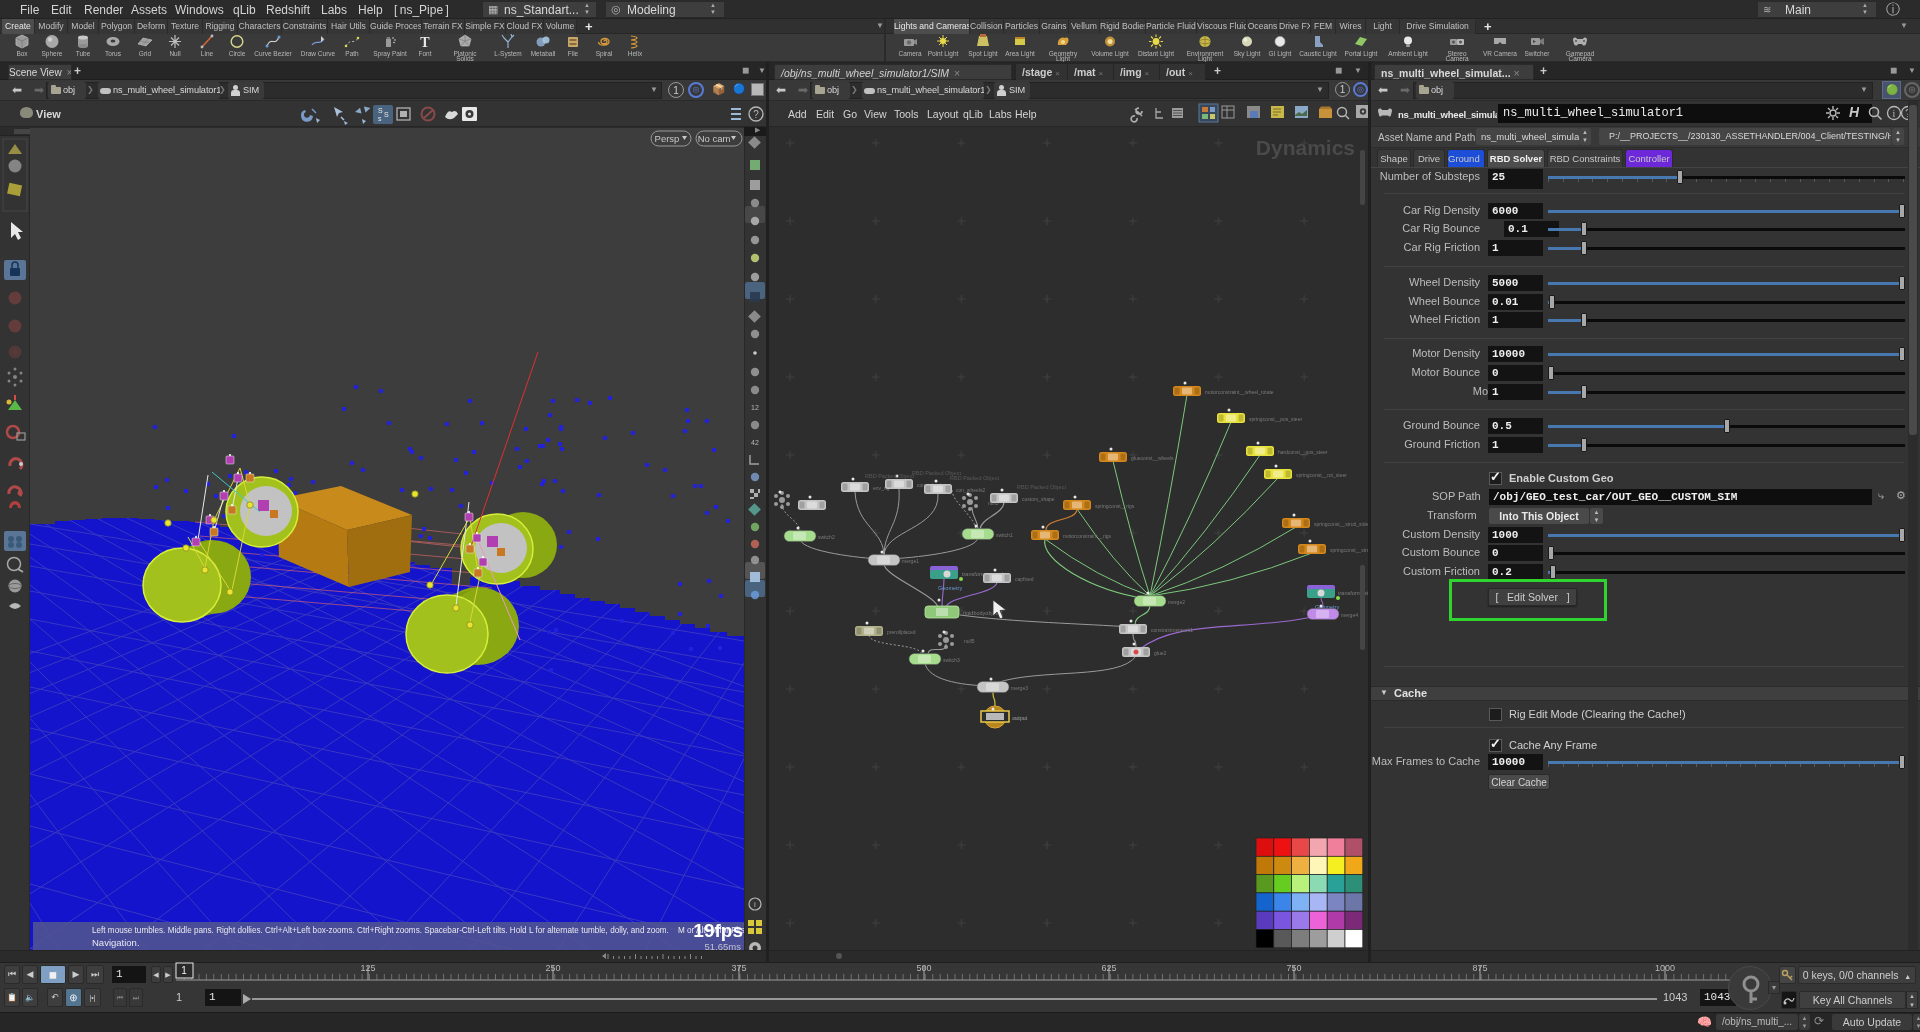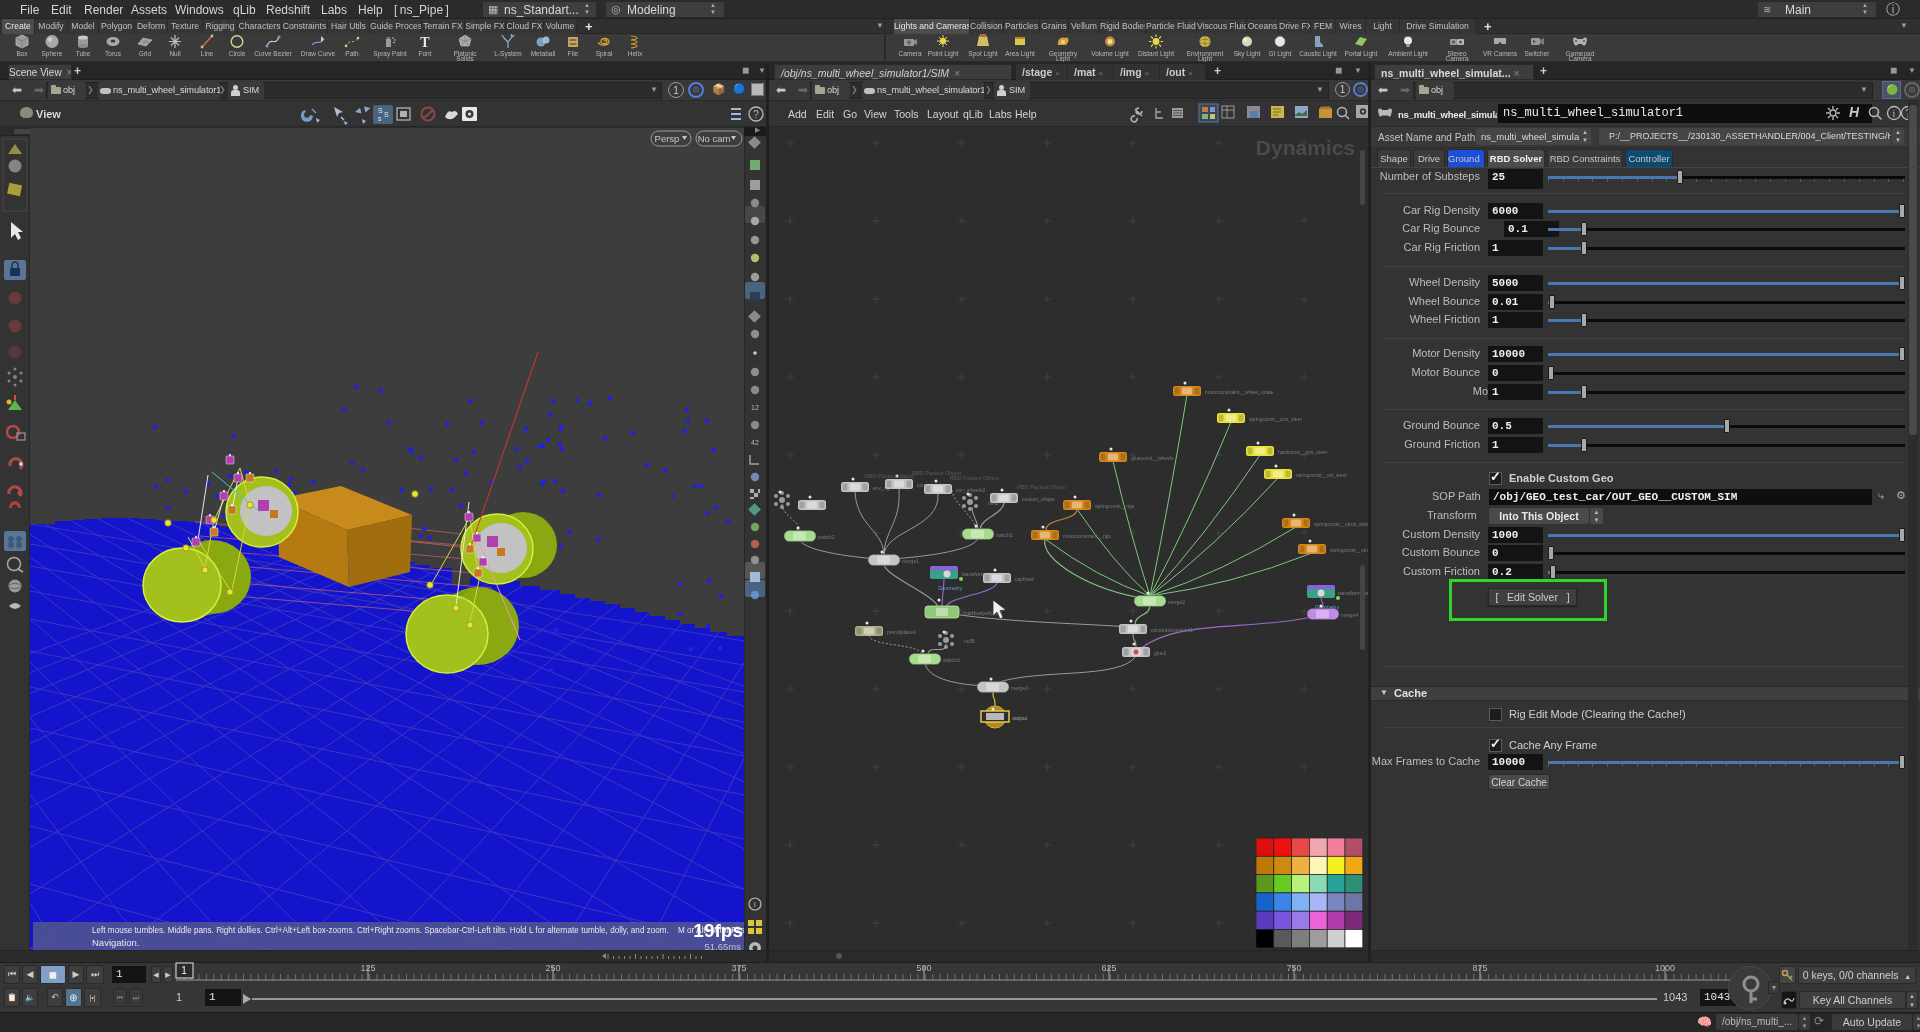--- a/index.html
+++ b/index.html
@@ -1084,21 +1084,21 @@
 <div class="abs" style="left:1378px;top:132px;font-size:10px;color:#c4c4c4;white-space:nowrap;">Asset Name and Path</div>
 <div class="abs" style="left:1476px;top:128px;width:103px;height:17px;background:#454545;border-radius:2px;color:#d8d8d8;font-size:9.5px;line-height:17px;padding-left:5px;overflow:hidden">ns_multi_wheel_simula...</div>
 <div class="abs" style="left:1579px;top:128px;width:12px;height:17px;background:#454545;border-radius:2px;color:#bbb;font-size:6px;text-align:center;line-height:8px">▲<br>▼</div>
 <div class="abs" style="left:1599px;top:128px;width:292px;height:17px;background:#454545;border-radius:2px;color:#d8d8d8;font-size:9px;line-height:17px;text-align:left;padding-left:10px">P:/__PROJECTS__/230130_ASSETHANDLER/004_Client/TESTING/HOU_Asse...</div>
 <div class="abs" style="left:1892px;top:128px;width:12px;height:17px;background:#454545;border-radius:2px;color:#bbb;font-size:6px;text-align:center;line-height:8px">▲<br>▼</div>
 <div class="abs" style="left:1377px;top:149px;width:34px;height:18px;background:#3b3b3b;color:#c8c8c8;font-weight:normal;font-size:9.5px;text-align:center;line-height:18px;border:1px solid #2a2a2a;border-bottom:none;border-radius:3px 3px 0 0">Shape</div>
 <div class="abs" style="left:1413px;top:149px;width:32px;height:18px;background:#3b3b3b;color:#c8c8c8;font-weight:normal;font-size:9.5px;text-align:center;line-height:18px;border:1px solid #2a2a2a;border-bottom:none;border-radius:3px 3px 0 0">Drive</div>
 <div class="abs" style="left:1447px;top:149px;width:38px;height:18px;background:#1d4ed8;color:#c8c8c8;font-weight:normal;font-size:9.5px;text-align:left;line-height:18px;border:1px solid #2a2a2a;border-bottom:none;border-radius:3px 3px 0 0">Ground</div>
 <div class="abs" style="left:1487px;top:149px;width:58px;height:18px;background:#4d4d4d;color:#f0f0f0;font-weight:bold;font-size:9.5px;text-align:center;line-height:18px;border:1px solid #2a2a2a;border-bottom:none;border-radius:3px 3px 0 0">RBD Solver</div>
 <div class="abs" style="left:1547px;top:149px;width:76px;height:18px;background:#3b3b3b;color:#c8c8c8;font-weight:normal;font-size:9.5px;text-align:center;line-height:18px;border:1px solid #2a2a2a;border-bottom:none;border-radius:3px 3px 0 0">RBD Constraints</div>
-<div class="abs" style="left:1625px;top:149px;width:48px;height:18px;background:#0c4a6e;color:#c8c8c8;font-weight:normal;font-size:9.5px;text-align:center;line-height:18px;border:1px solid #2a2a2a;border-bottom:none;border-radius:3px 3px 0 0">Controller</div>
+<div class="abs" style="left:1625px;top:149px;width:48px;height:18px;background:#6d28d9;color:#c8c8c8;font-weight:normal;font-size:9.5px;text-align:center;line-height:18px;border:1px solid #2a2a2a;border-bottom:none;border-radius:3px 3px 0 0">Controller</div>
 <div class="abs" style="left:1371px;top:167px;width:549px;height:1px;background:#444"></div>
 <div class="lbl" style="left:1280px;top:170px;width:200px">Number of Substeps</div>
 <div class="fld" style="left:1488px;top:169px;width:55px;height:20px">25</div>
 <div class="abs" style="left:1548px;top:176px;width:357px;height:2.5px;background:#0a0a0a"></div>
 <div class="abs" style="left:1548px;top:179px;width:1px;height:3px;background:#5a5a5a"></div>
 <div class="abs" style="left:1563px;top:179px;width:1px;height:3px;background:#5a5a5a"></div>
 <div class="abs" style="left:1578px;top:179px;width:1px;height:3px;background:#5a5a5a"></div>
 <div class="abs" style="left:1592px;top:179px;width:1px;height:3px;background:#5a5a5a"></div>
 <div class="abs" style="left:1607px;top:179px;width:1px;height:3px;background:#5a5a5a"></div>
 <div class="abs" style="left:1622px;top:179px;width:1px;height:3px;background:#5a5a5a"></div>

